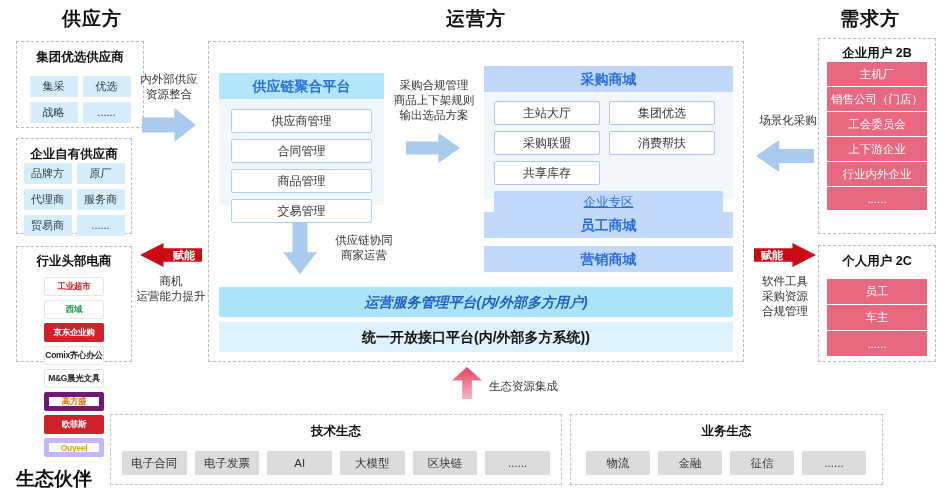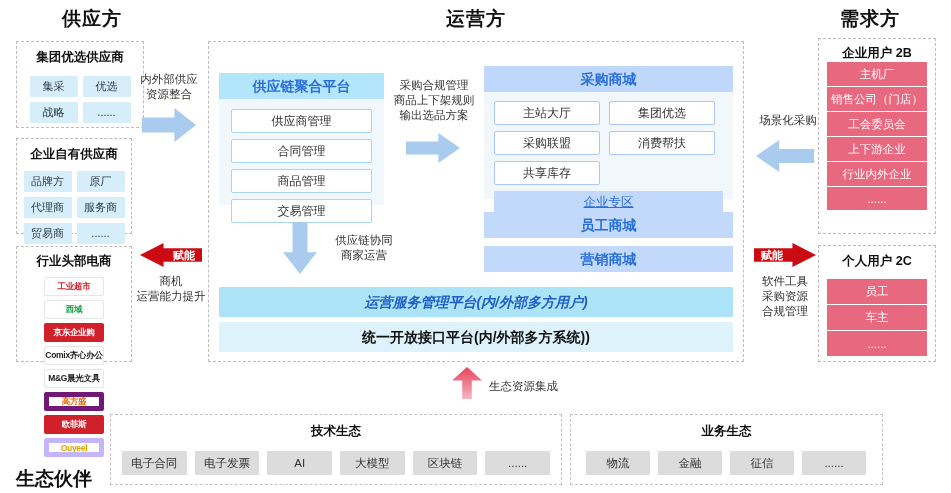--- a/index.html
+++ b/index.html
@@ -153,21 +153,21 @@
   <div class="chip-grid" style="margin-top:10px; padding:0 5px;">
     <div class="chip">集采</div>
     <div class="chip">优选</div>
     <div class="chip">战略</div>
     <div class="chip">......</div>
   </div>
 </div>
 
 <div class="abs dashed-panel" style="left:16px; top:138px; width:116px; height:96px;">
   <div class="panel-title" style="margin-top:7px;">企业自有供应商</div>
-  <div class="chip-grid" style="margin-top:8px; padding:0 5px;">
+  <div class="chip-grid" style="padding:0 5px;">
     <div class="chip">品牌方</div>
     <div class="chip">原厂</div>
     <div class="chip">代理商</div>
     <div class="chip">服务商</div>
     <div class="chip">贸易商</div>
     <div class="chip">......</div>
   </div>
 </div>
 
 <div class="abs dashed-panel" style="left:16px; top:246px; width:116px; height:116px;">

